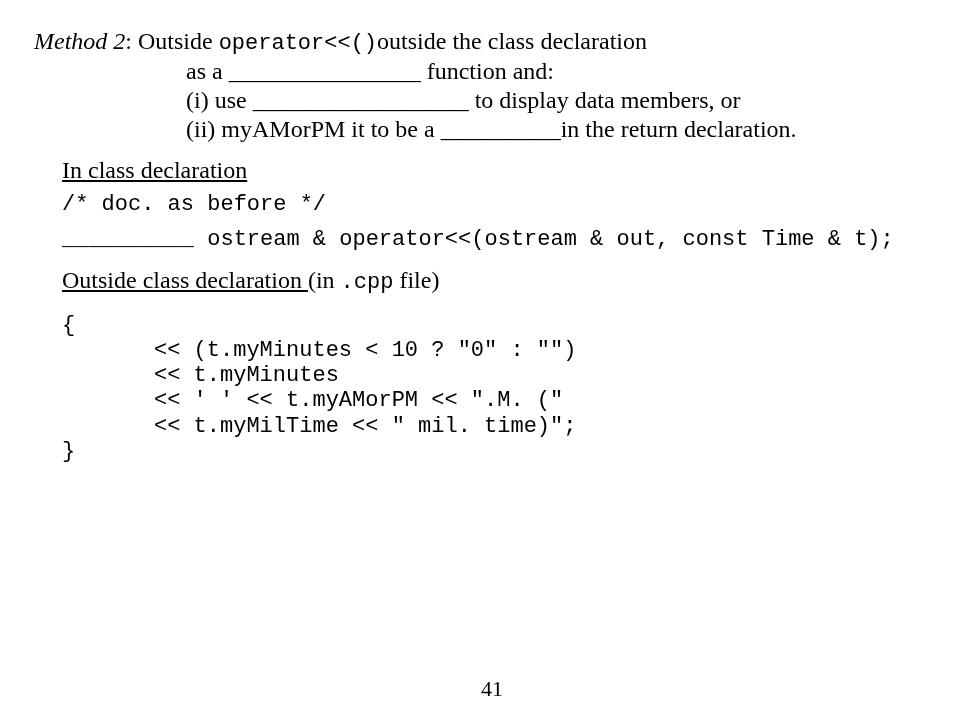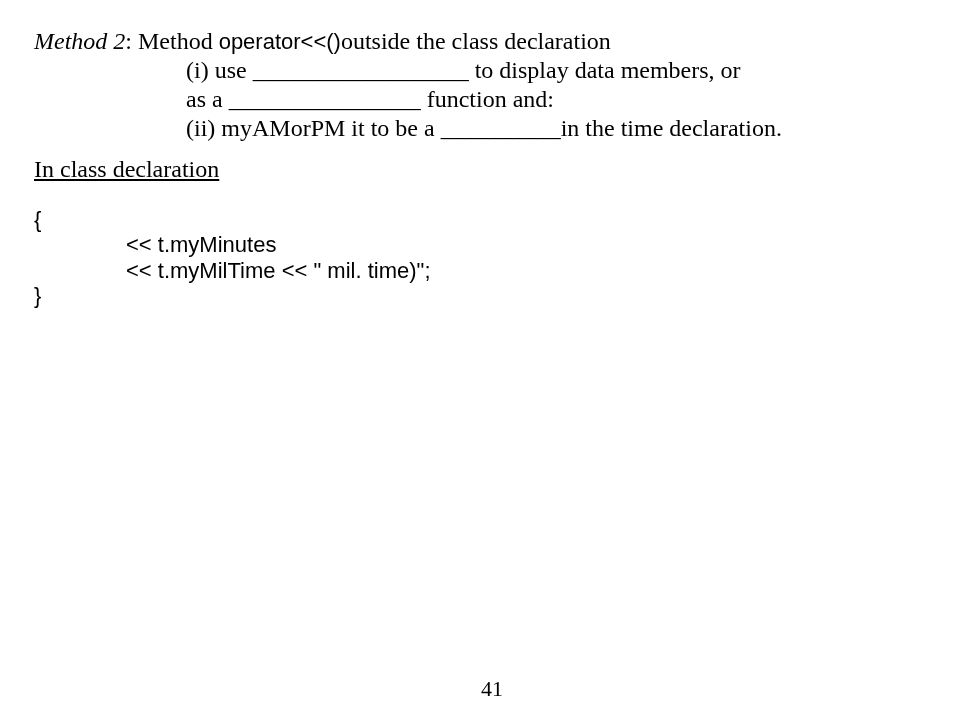--- a/index.html
+++ b/index.html
@@ -14,57 +14,69 @@
     box-sizing: border-box;
   }
   .page {
     padding: 28px 34px 0 34px;
     position: relative;
     height: 100%;
     box-sizing: border-box;
   }
   .title-line { margin: 0 0 2px 0; }
   .italic { font-style: italic; text-align: right; }
-  .mono { font-family: Liberation Sans, sans-serif; font-size: 22px; }
+  .mono { font-family: Liberation Mono, monospace; font-size: 22px; }
   .indent1 { margin-left: 152px; }
-  .section { margin-top: 14px; }
+  .section { margin-top: 14px; margin-left: 28px; }
   .underline { text-decoration: underline; }
   .code-block { margin-top: 8px; }
   .code-block div { line-height: 1.15; }
   .code-indent { padding-left: 44px; }
   .code-indent2 { padding-left: 92px; }
   .gap-small { height: 10px; }
   .pagenum { position: absolute; bottom: 18px; width: 100%; left:12px; text-align: center; font-size: 22px;}
 </style>
 </head>
 <body>
 
 <div class="page">
 
   <p class="title-line">
-    <span class="italic">Method 2</span><span>: Method </span><span class="mono">operator&lt;&lt;()</span><span>outside the class declaration</span>
+    <span class="italic">Method 2</span><span>: Outside </span><span class="mono">operator&lt;&lt;()</span><span>outside the class declaration</span>
+  </p>
+  <p class="title-line indent1">
+    <span>as a </span><span>________________</span><span> function and:</span>
   </p>
   <p class="title-line indent1">
     <span>(i) use </span><span>__________________</span><span> to display data members, or</span>
   </p>
   <p class="title-line indent1">
-    <span>as a </span><span>________________</span><span> function and:</span>
-  </p>
-  <p class="title-line indent1">
-    <span>(ii) myAMorPM it to be a </span><span>__________</span><span>in the time declaration.</span>
+    <span>(ii) myAMorPM it to be a </span><span>__________</span><span>in the return declaration.</span>
   </p>
 
   <div class="section">
     <span class="underline">In class declaration</span>
+    <div class="code-block mono">
+      <div>/* doc. as before */</div>
+      <div class="gap-small"></div>
+      <div>
+        <span>__________</span><span> ostream &amp; operator&lt;&lt;(ostream &amp; out, const Time &amp; t);</span>
+      </div>
+    </div>
   </div>
 
   <div class="section">
+    <span>
+      <span class="underline">Outside class declaration </span><span>(in </span><span class="mono">.cpp</span><span> file)</span>
+    </span>
     <div class="code-block mono">
       <div class="gap-small"></div>
       <div>{</div>
+      <div class="code-indent2">&lt;&lt; (t.myMinutes &lt; 10 ? "0" : "")</div>
       <div class="code-indent2">&lt;&lt; t.myMinutes</div>
+      <div class="code-indent2">&lt;&lt; ' ' &lt;&lt; t.myAMorPM &lt;&lt; ".M.  ("</div>
       <div class="code-indent2">&lt;&lt; t.myMilTime &lt;&lt; " mil. time)";</div>
       <div>}</div>
     </div>
   </div>
 
   <div class="pagenum">41</div>
 </div>
 
 </body></html>

